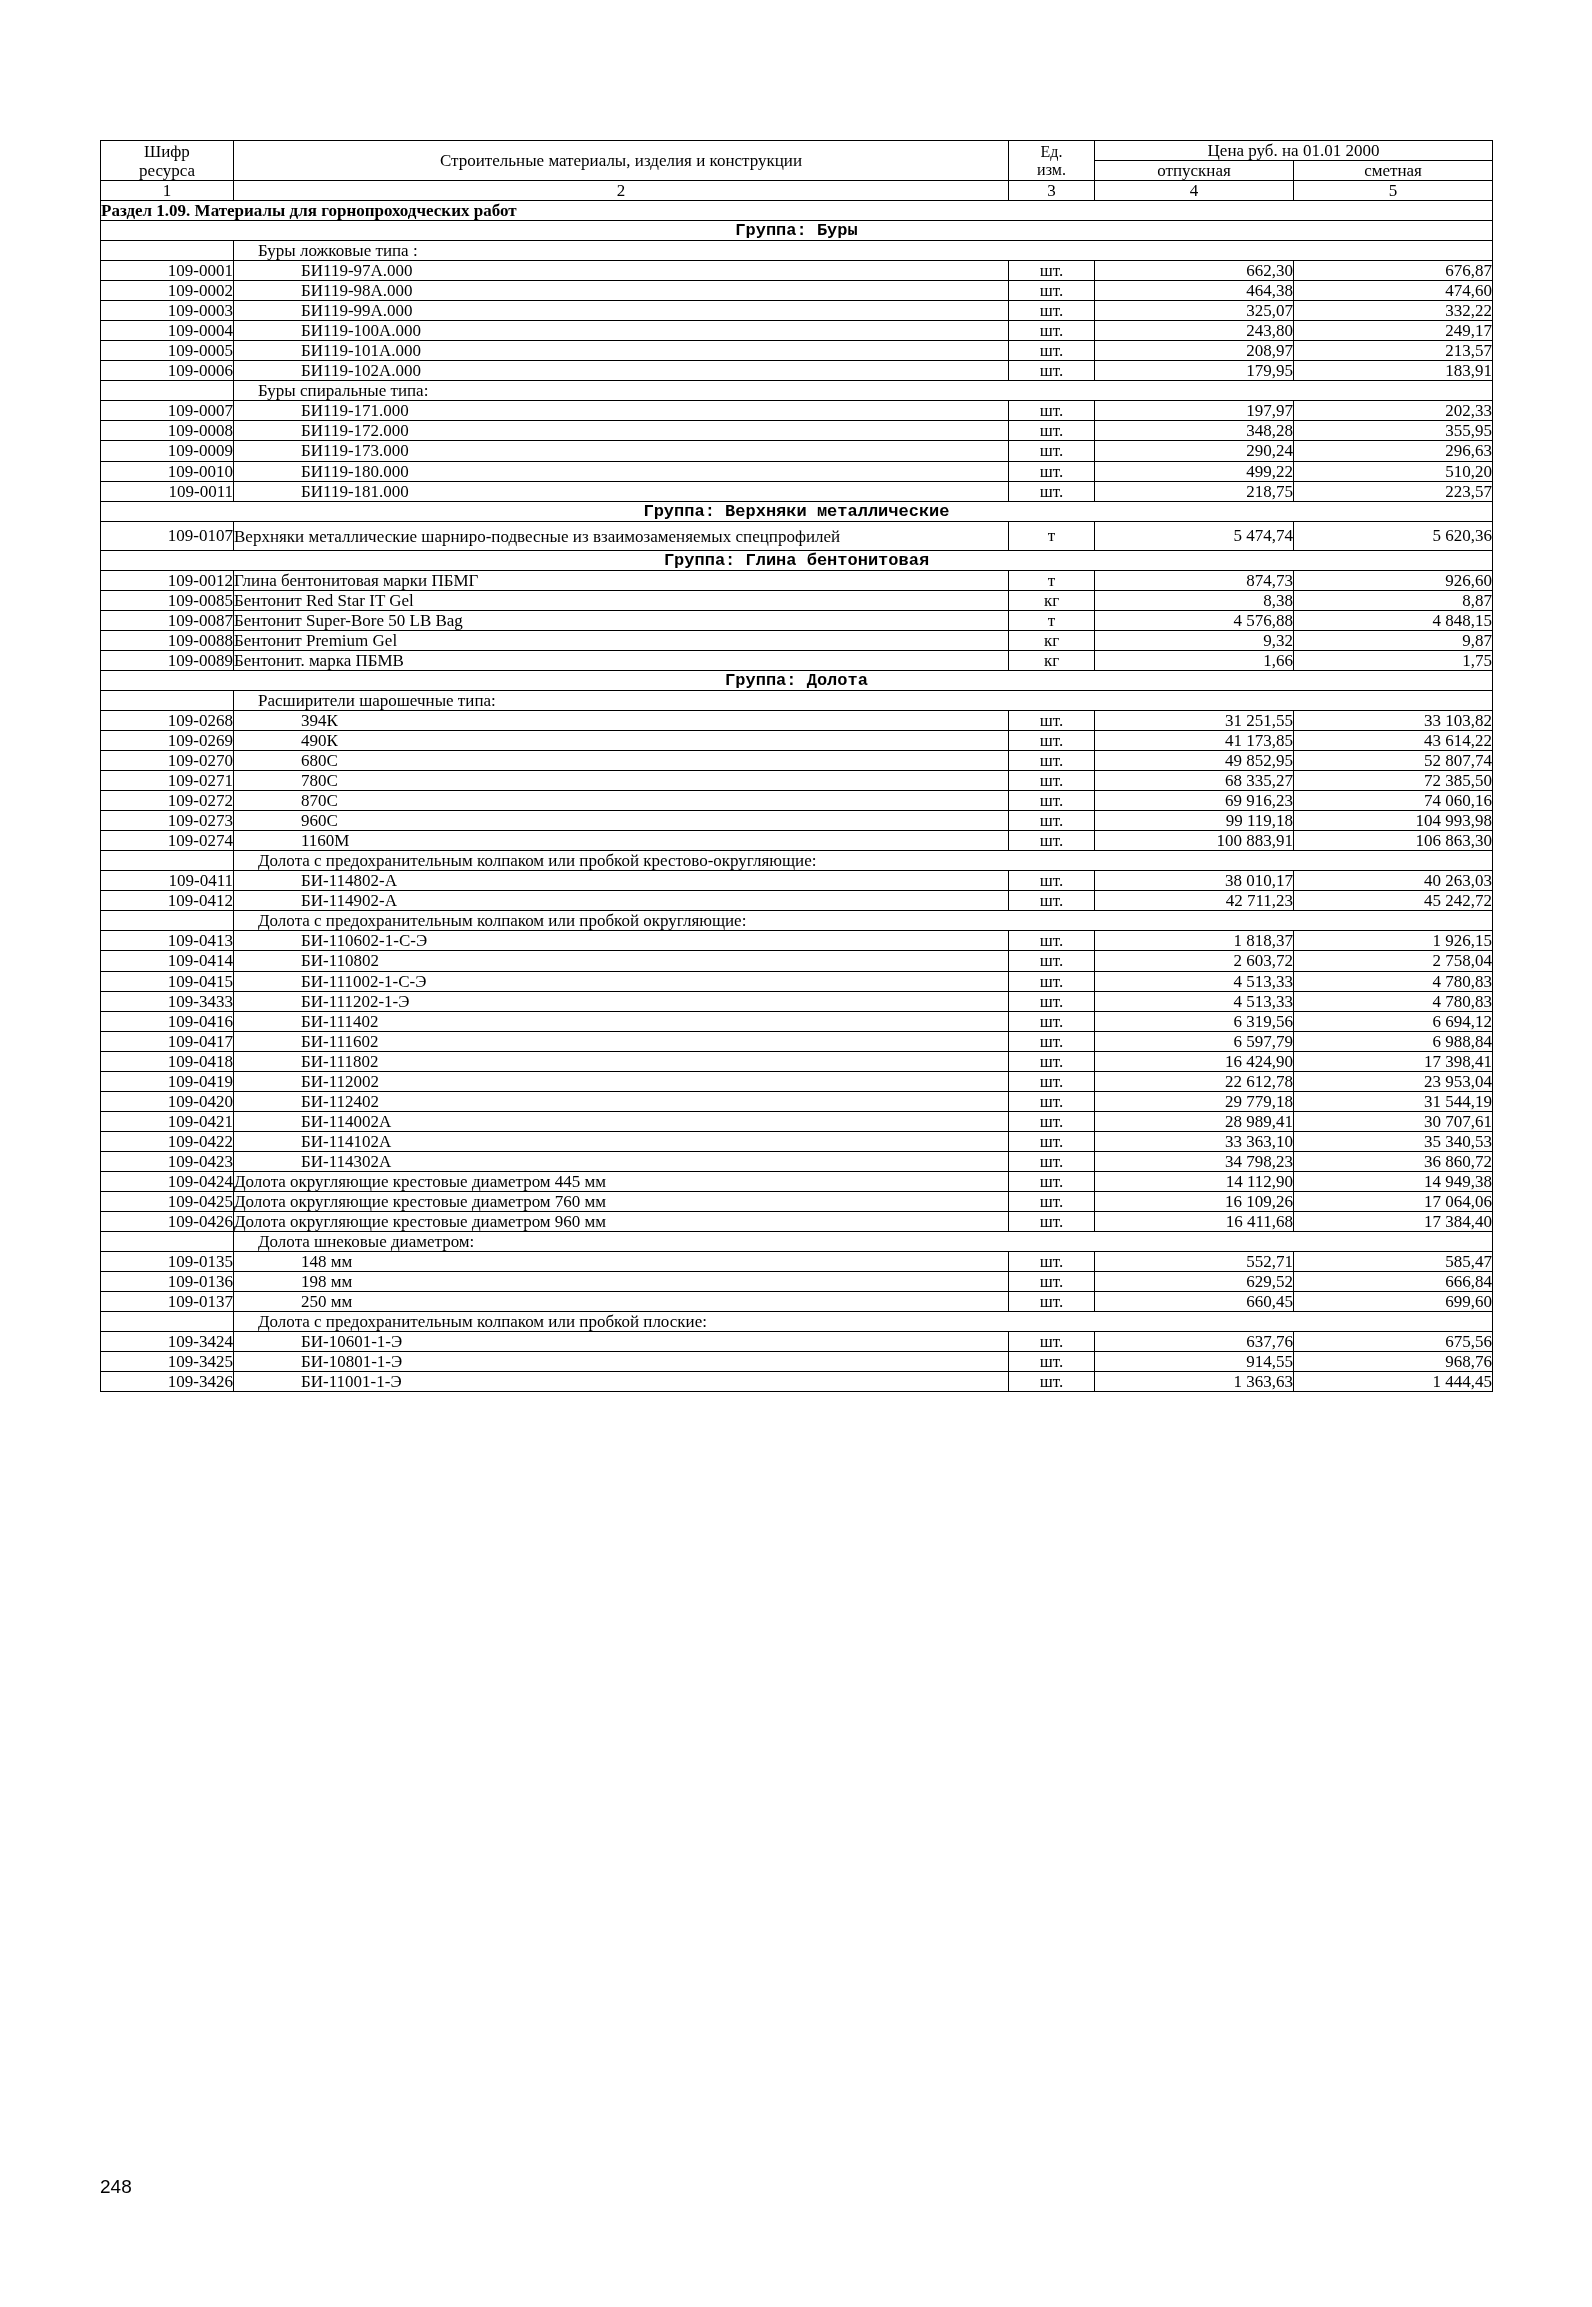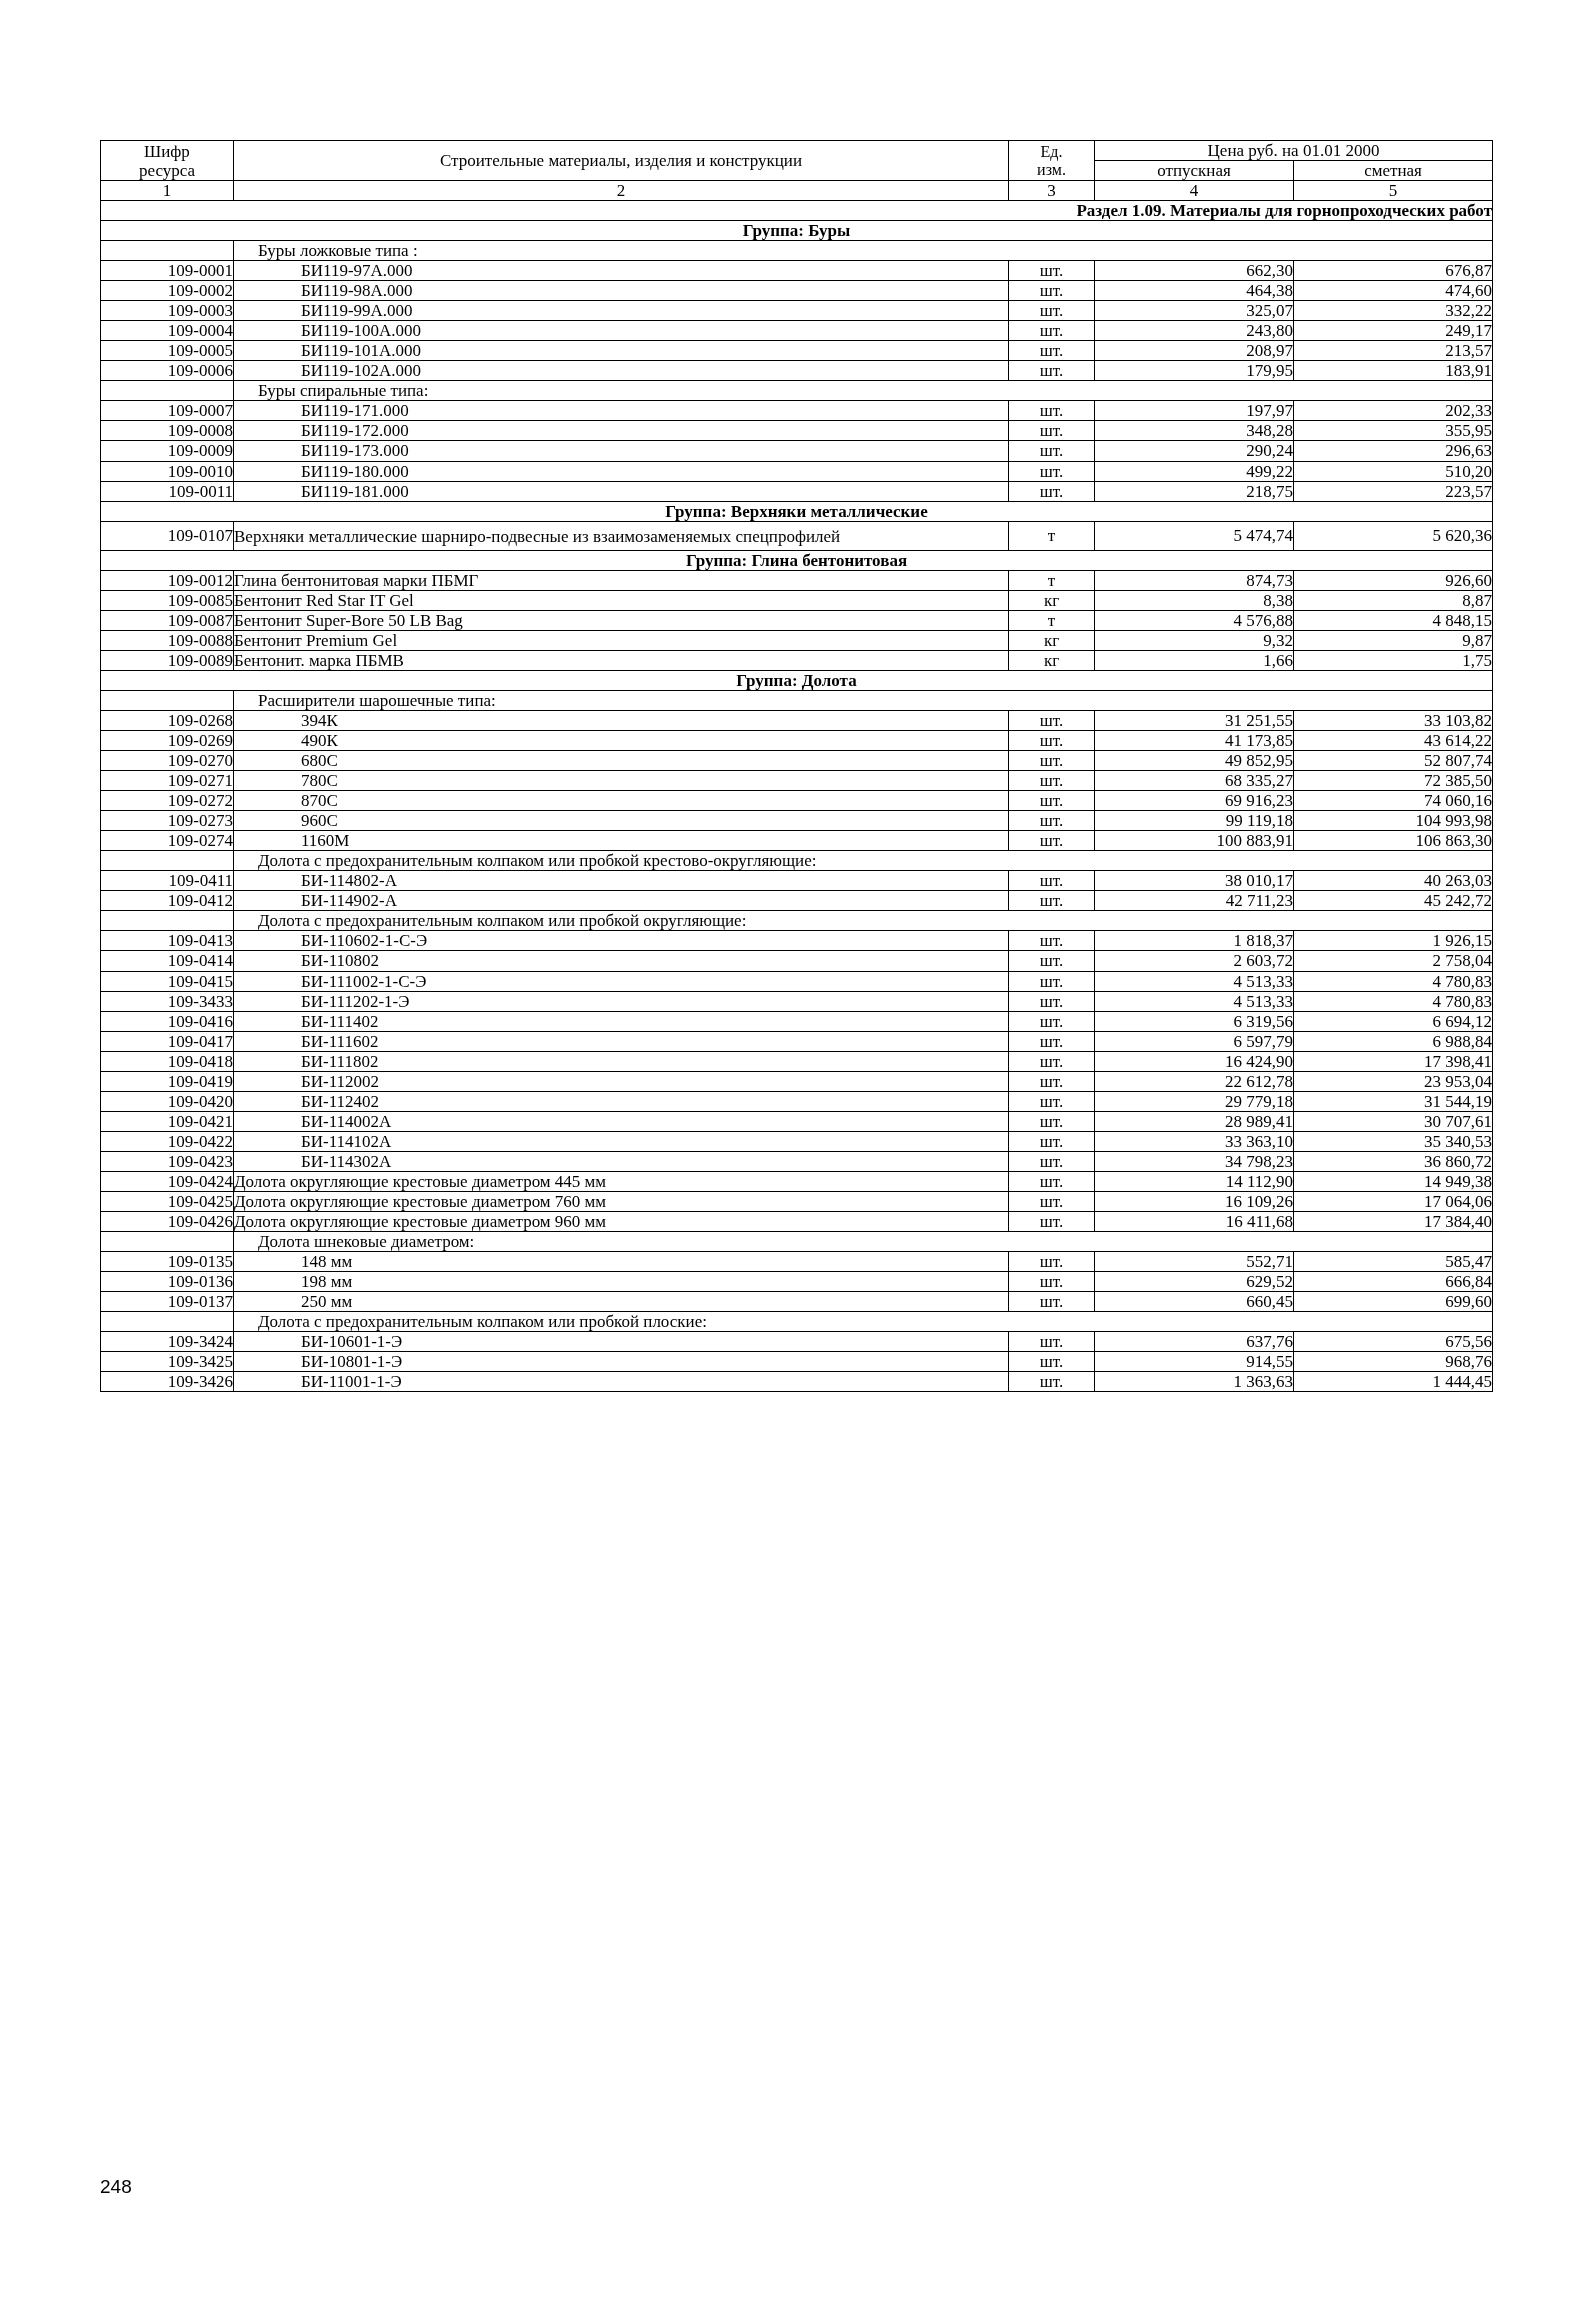--- a/index.html
+++ b/index.html
@@ -68,32 +68,32 @@
     font-family: "Liberation Serif", serif;
     padding: 4px 2.7px;
   }
   .th-cell.small { font-size: 16px; }
   .numrow td {
     text-align: center;
     font-size: 16px;
     padding: 1.3px 0 2px 0;
   }
   .section-title td {
-    text-align: right;
+    text-align: left;
     font-size: 30px;
     font-weight: bold;
     padding: 12px 0 10.8px 0;
     font-family: "Liberation Serif", serif;
   }
   .group-title td {
     text-align: center;
     font-size: 24px;
     font-weight: bold;
     padding: 8.8px 0 8px 0;
-    font-family: Liberation Serif, serif;
+    font-family: Liberation Mono, monospace;
   }
   .subhead td {
     font-size: 17.5px;
     padding: 2.7px 0 3.4px 0;
   }
   .subhead .ind {
     padding-left: 24px;
   }
   .code {
     text-align: right;

